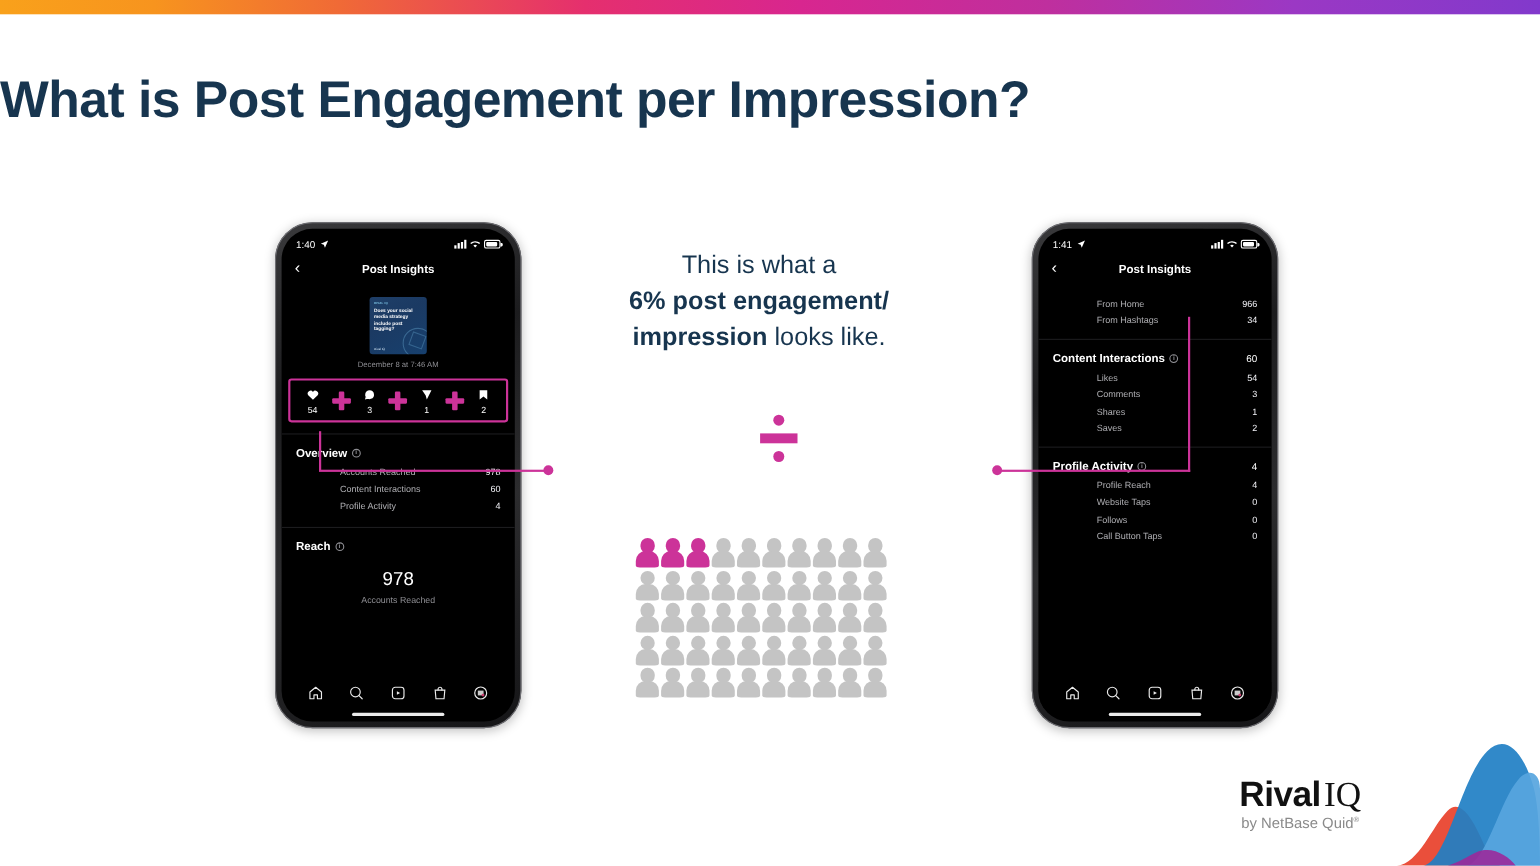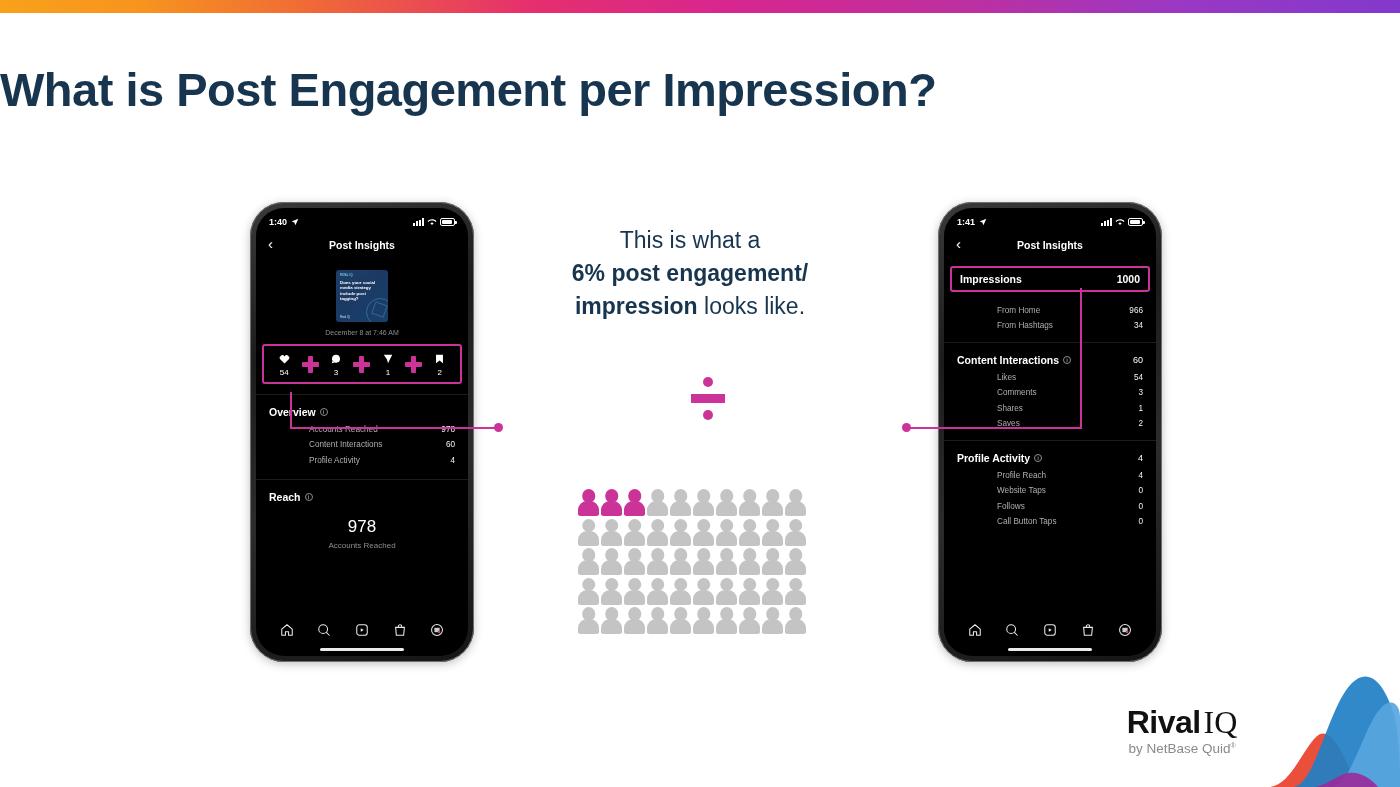--- a/index.html
+++ b/index.html
@@ -100,21 +100,21 @@
   }
   .notch {
     position:absolute; left:50%; transform:translateX(-50%); top:0;
     width:88px; height:19px; background:#000; border-radius:0 0 13px 13px; z-index:5;
   }
   .statusbar {
     position:relative; height:24px; color:#fff; font-size:8.5px;
     display:flex; align-items:center; justify-content:space-between;
     padding:4px 13px 0 13px;
   }
-  .sb-time { font-weight:700; font-size:9px; display:flex; align-items:center; gap:4px;}
+  .sb-time { font-weight:400; font-size:9px; display:flex; align-items:center; gap:4px;}
   .sb-right { display:flex; align-items:center; gap:3px; }
   .bars { display:flex; align-items:flex-end; gap:1px; height:8px; }
   .bars i { width:2px; background:#fff; display:block; }
   .bars i:nth-child(1){height:3px}.bars i:nth-child(2){height:5px}
   .bars i:nth-child(3){height:6.5px}.bars i:nth-child(4){height:8px}
   .batt { width:15px; height:8px; border:1px solid #fff; border-radius:2px; position:relative; }
   .batt::after{content:"";position:absolute;right:-2.5px;top:2px;width:1.5px;height:3px;background:#fff;border-radius:0 1px 1px 0;}
   .batt i { position:absolute; left:1px; top:1px; bottom:1px; right:2px; background:#fff; border-radius:1px; }
 
   .navbar {
@@ -380,24 +380,20 @@
           <span class="batt">
               <i></i>
             </span>
         </div>
       </div>
       <div class="navbar">
         <span class="back">‹</span>
         <span>Post Insights</span>
       </div>
 
-      <div class="hl-box">
-        <span class="lbl">Impressions</span>
-        <span class="val">1000</span>
-      </div>
 
       <div class="sect" style="padding-top:7px;">
         <div class="row">
           <span class="lbl">From Home</span>
           <span class="val">966</span>
         </div>
         <div class="row">
           <span class="lbl">From Hashtags</span>
           <span class="val">34</span>
         </div>

